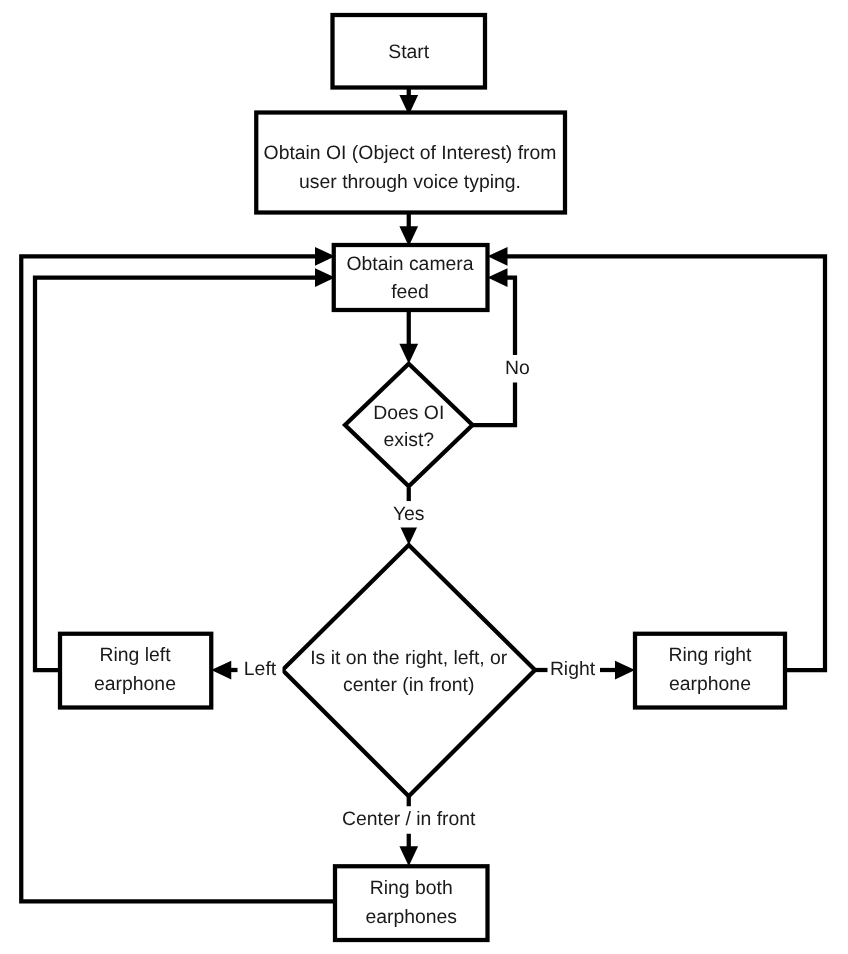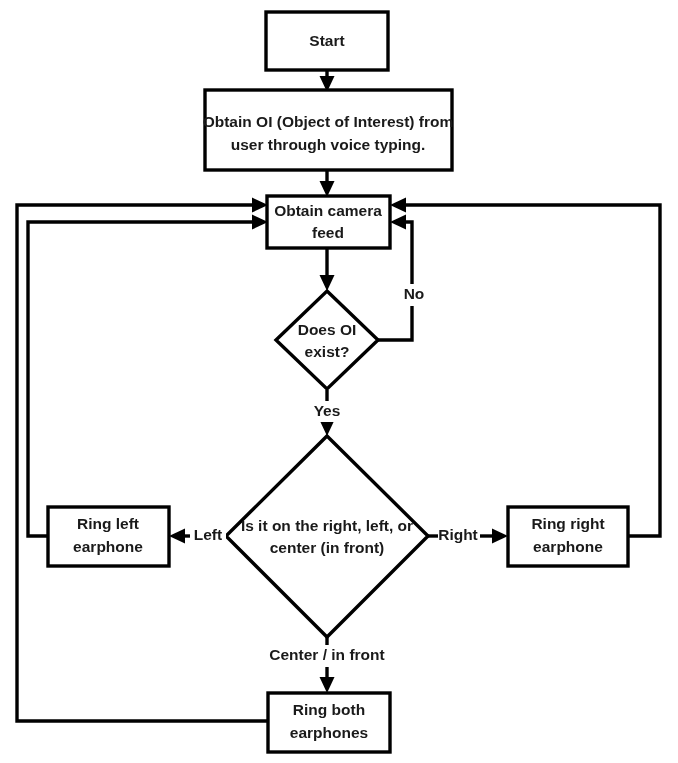--- a/index.html
+++ b/index.html
@@ -11,21 +11,20 @@
     width: 678px;
     height: 763px;
     font-family: "Liberation Sans", sans-serif;
     overflow: hidden;
   }
   #flowchart-root {
     position: relative;
     width: 678px;
     height: 763px;
     background: #ffffff;
-    font-weight: bold;
   }
   svg.chart {
     display: block;
     width: 678px;
     height: 763px;
   }
   .node-shape {
     fill: #ffffff;
     stroke: #000000;
     stroke-width: 3.4;

